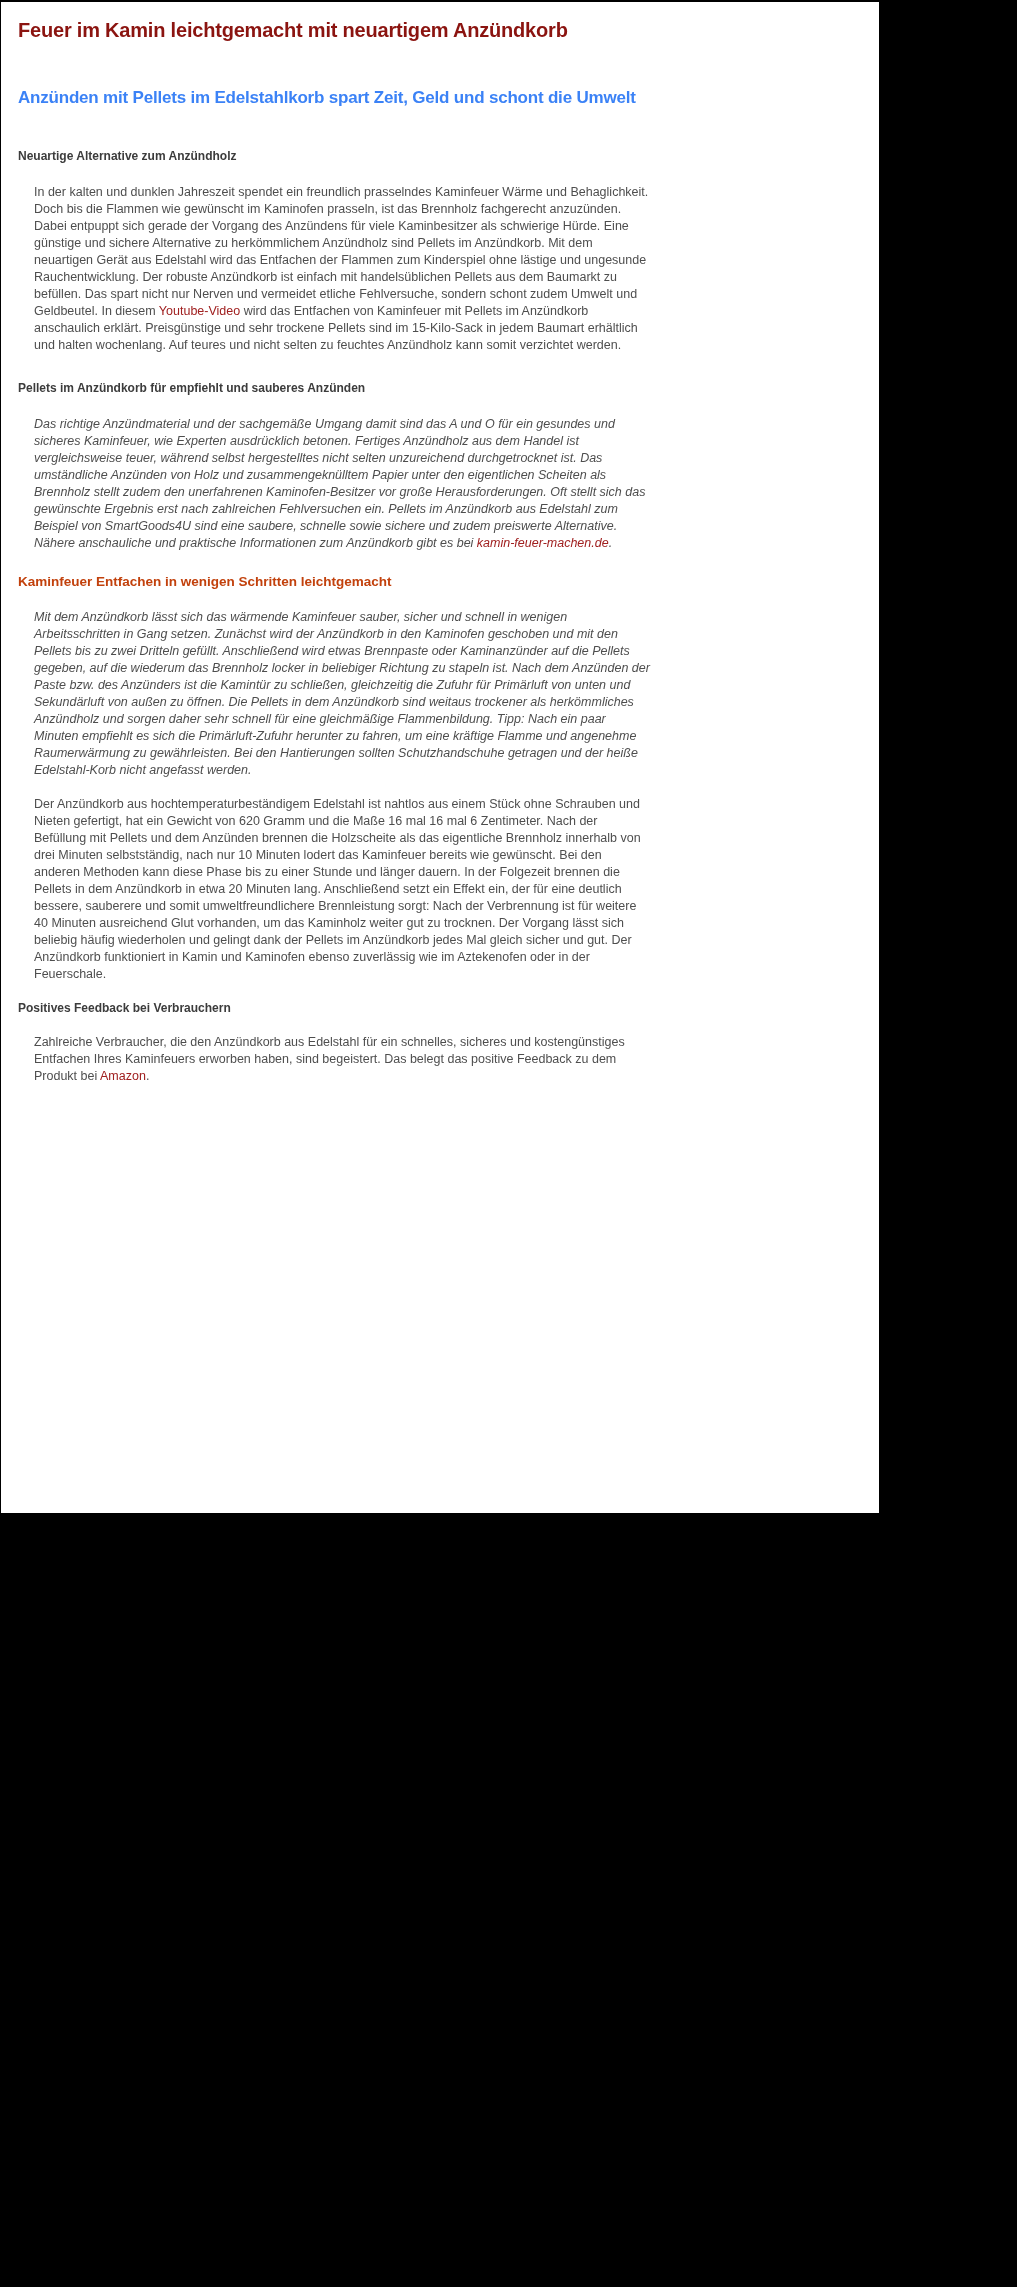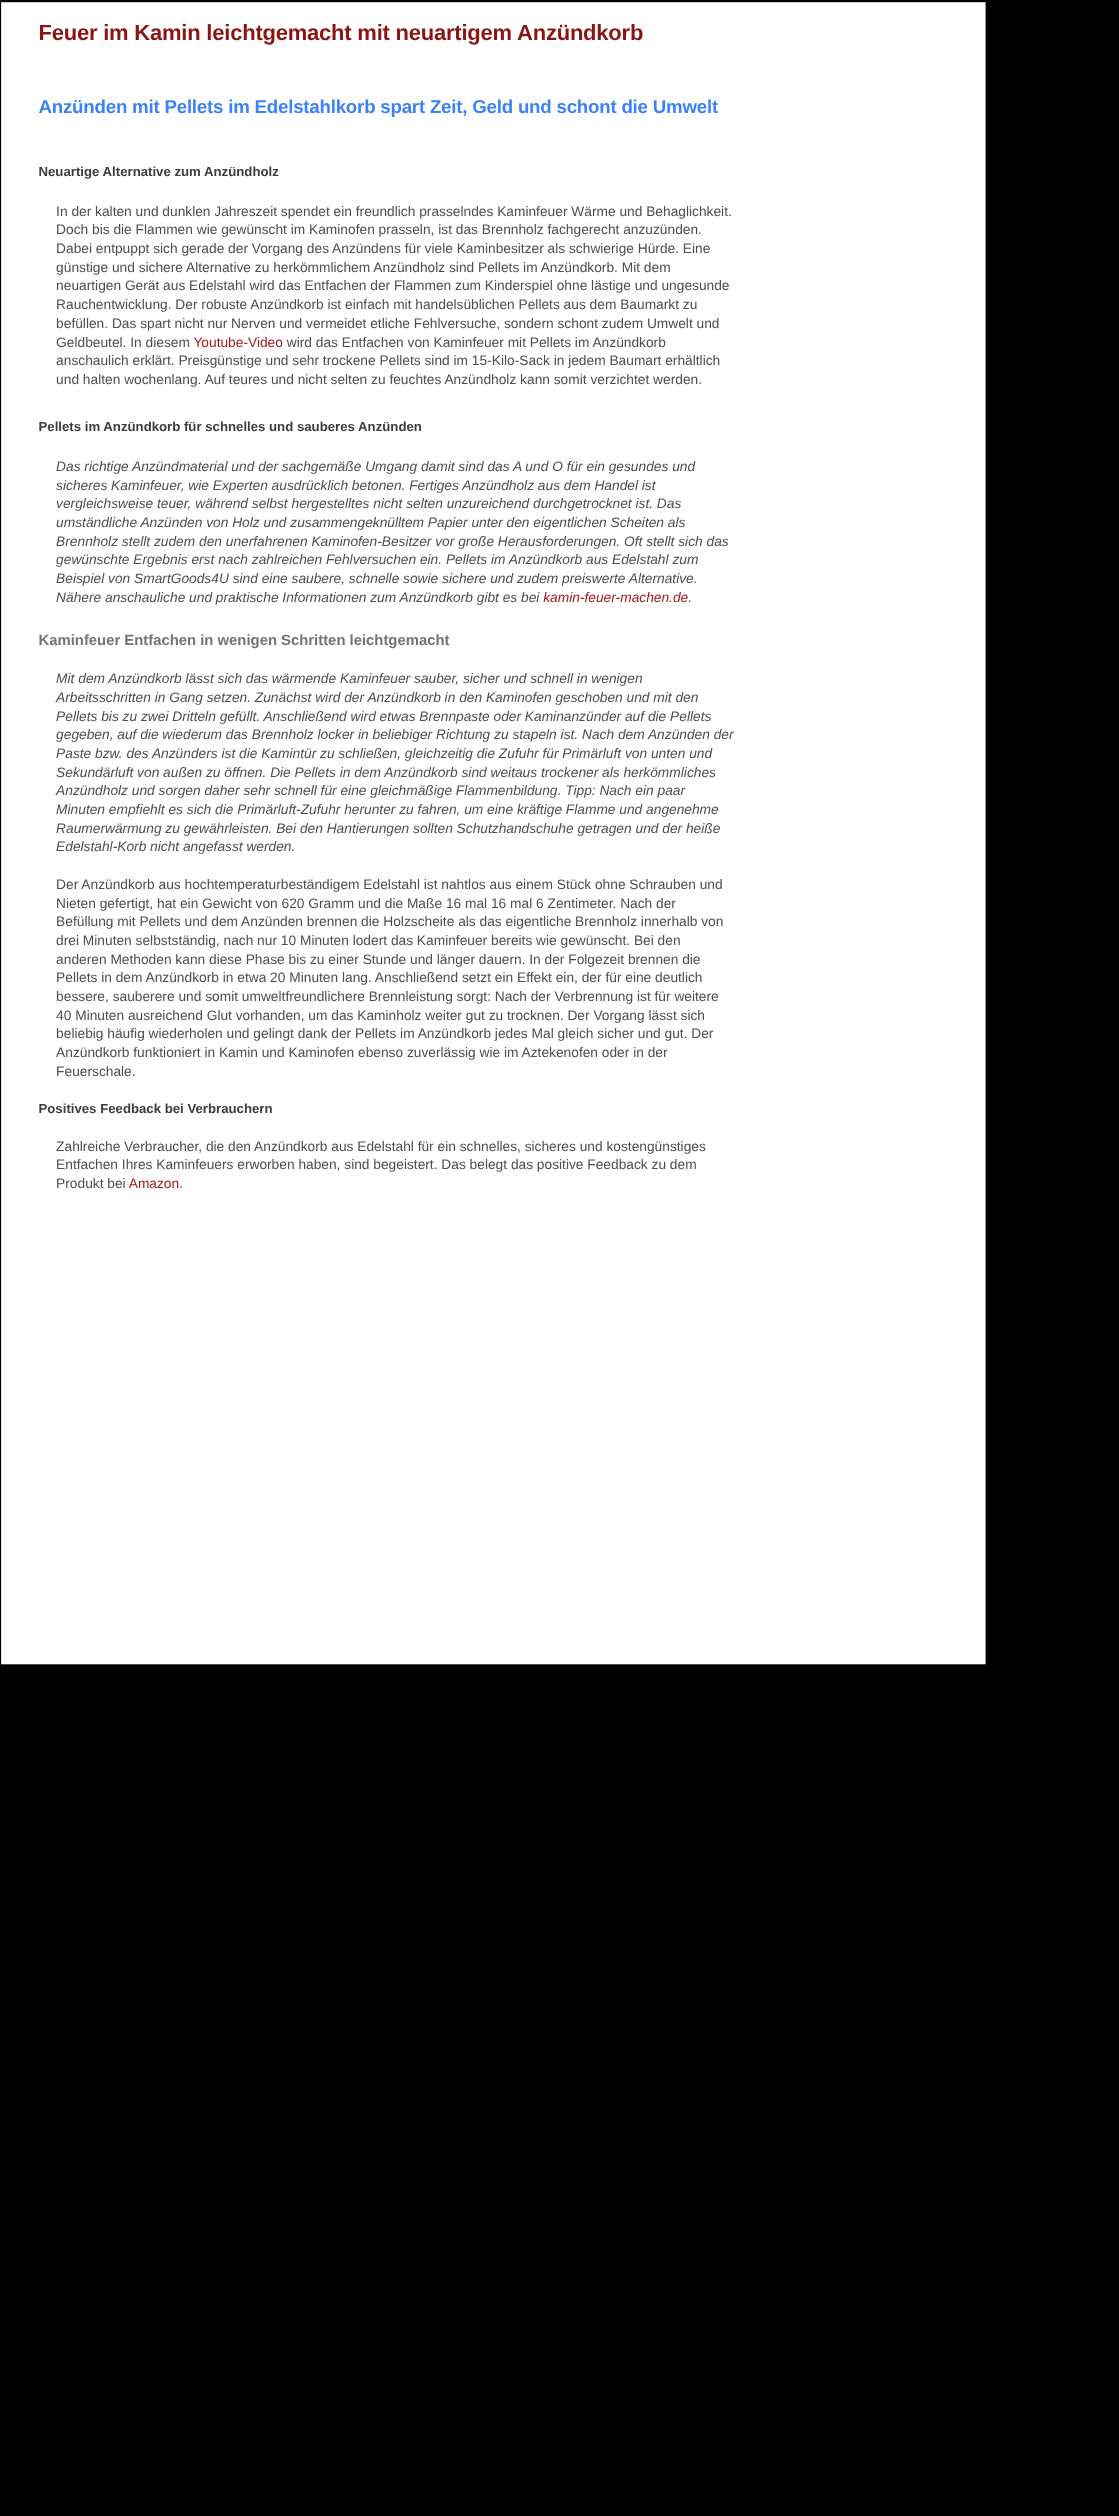--- a/index.html
+++ b/index.html
@@ -14,21 +14,20 @@
     font-family: "Liberation Sans", sans-serif;
   }
   .page {
     position: absolute;
     left: 1px;
     top: 2px;
     width: 878px;
     height: 1511px;
     background: #ffffff;
     overflow: hidden;
-    padding-left: 17px;
   }
   .content {
     padding-left: 17px;
     width: 648px;
   }
   h1.article-title {
     margin: 16px 0 0 0;
     font-size: 20px;
     line-height: 24px;
     font-weight: bold;
@@ -48,21 +47,21 @@
     font-size: 12px;
     line-height: 18px;
     font-weight: bold;
     color: #3c3c3c;
   }
   h4.sub-heading {
     margin: 0;
     font-size: 13.5px;
     line-height: 16px;
     font-weight: bold;
-    color: #737373;
+    color: #c2410c;
   }
   p.body-text {
     margin: 16px;
     font-size: 12.5px;
     line-height: 17px;
     color: #4e4e4e;
   }
   a.inline-link {
     color: #a02020;
     text-decoration: none;
@@ -89,21 +88,21 @@
     <h1 class="article-title">Feuer im Kamin leichtgemacht mit neuartigem Anzündkorb</h1>
 
     <h2 class="article-subtitle">Anzünden mit Pellets im Edelstahlkorb spart Zeit, Geld und schont die Umwelt</h2>
 
     <section class="s1">
       <h3 class="section-heading">Neuartige Alternative zum Anzündholz</h3>
       <p class="body-text"><span>In der kalten und dunklen Jahreszeit spendet ein freundlich prasselndes Kaminfeuer Wärme und Behaglichkeit. Doch bis die Flammen wie gewünscht im Kaminofen prasseln, ist das Brennholz fachgerecht anzuzünden. Dabei entpuppt sich gerade der Vorgang des Anzündens für viele Kaminbesitzer als schwierige Hürde. Eine günstige und sichere Alternative zu herkömmlichem Anzündholz sind Pellets im Anzündkorb. Mit dem neuartigen Gerät aus Edelstahl wird das Entfachen der Flammen zum Kinderspiel ohne lästige und ungesunde Rauchentwicklung. Der robuste Anzündkorb ist einfach mit handelsüblichen Pellets aus dem Baumarkt zu befüllen. Das spart nicht nur Nerven und vermeidet etliche Fehlversuche, sondern schont zudem Umwelt und Geldbeutel. In diesem </span><a class="inline-link">Youtube-Video</a><span> wird das Entfachen von Kaminfeuer mit Pellets im Anzündkorb anschaulich erklärt. Preisgünstige und sehr trockene Pellets sind im 15-Kilo-Sack in jedem Baumart erhältlich und halten wochenlang. Auf teures und nicht selten zu feuchtes Anzündholz kann somit verzichtet werden.</span></p>
     </section>
 
     <section class="s2">
-      <h3 class="section-heading">Pellets im Anzündkorb für schnelles und sauberes Anzünden</h3>
+      <h3 class="section-heading">Pellets im Anzündkorb für empfiehlt und sauberes Anzünden</h3>
       <p class="body-text"><span>Das richtige Anzündmaterial und der sachgemäße Umgang damit sind das A und O für ein gesundes und sicheres Kaminfeuer, wie Experten ausdrücklich betonen. Fertiges Anzündholz aus dem Handel ist vergleichsweise teuer, während selbst hergestelltes nicht selten unzureichend durchgetrocknet ist. Das umständliche Anzünden von Holz und zusammengeknülltem Papier unter den eigentlichen Scheiten als Brennholz stellt zudem den unerfahrenen Kaminofen-Besitzer vor große Herausforderungen. Oft stellt sich das gewünschte Ergebnis erst nach zahlreichen Fehlversuchen ein. Pellets im Anzündkorb aus Edelstahl zum Beispiel von SmartGoods4U sind eine saubere, schnelle sowie sichere und zudem preiswerte Alternative. Nähere anschauliche und praktische Informationen zum Anzündkorb gibt es bei </span><a class="inline-link">kamin-feuer-machen.de</a><span>.</span></p>
     </section>
 
     <section class="s3">
       <h4 class="sub-heading">Kaminfeuer Entfachen in wenigen Schritten leichtgemacht</h4>
       <p class="body-text">Mit dem Anzündkorb lässt sich das wärmende Kaminfeuer sauber, sicher und schnell in wenigen Arbeitsschritten in Gang setzen. Zunächst wird der Anzündkorb in den Kaminofen geschoben und mit den Pellets bis zu zwei Dritteln gefüllt. Anschließend wird etwas Brennpaste oder Kaminanzünder auf die Pellets gegeben, auf die wiederum das Brennholz locker in beliebiger Richtung zu stapeln ist. Nach dem Anzünden der Paste bzw. des Anzünders ist die Kamintür zu schließen, gleichzeitig die Zufuhr für Primärluft von unten und Sekundärluft von außen zu öffnen. Die Pellets in dem Anzündkorb sind weitaus trockener als herkömmliches Anzündholz und sorgen daher sehr schnell für eine gleichmäßige Flammenbildung. Tipp: Nach ein paar Minuten empfiehlt es sich die Primärluft-Zufuhr herunter zu fahren, um eine kräftige Flamme und angenehme Raumerwärmung zu gewährleisten. Bei den Hantierungen sollten Schutzhandschuhe getragen und der heiße Edelstahl-Korb nicht angefasst werden.</p>
     </section>
 
     <section class="s4">
       <p class="body-text">Der Anzündkorb aus hochtemperaturbeständigem Edelstahl ist nahtlos aus einem Stück ohne Schrauben und Nieten gefertigt, hat ein Gewicht von 620 Gramm und die Maße 16 mal 16 mal 6 Zentimeter. Nach der Befüllung mit Pellets und dem Anzünden brennen die Holzscheite als das eigentliche Brennholz innerhalb von drei Minuten selbstständig, nach nur 10 Minuten lodert das Kaminfeuer bereits wie gewünscht. Bei den anderen Methoden kann diese Phase bis zu einer Stunde und länger dauern. In der Folgezeit brennen die Pellets in dem Anzündkorb in etwa 20 Minuten lang. Anschließend setzt ein Effekt ein, der für eine deutlich bessere, sauberere und somit umweltfreundlichere Brennleistung sorgt: Nach der Verbrennung ist für weitere 40 Minuten ausreichend Glut vorhanden, um das Kaminholz weiter gut zu trocknen. Der Vorgang lässt sich beliebig häufig wiederholen und gelingt dank der Pellets im Anzündkorb jedes Mal gleich sicher und gut. Der Anzündkorb funktioniert in Kamin und Kaminofen ebenso zuverlässig wie im Aztekenofen oder in der Feuerschale.</p>

